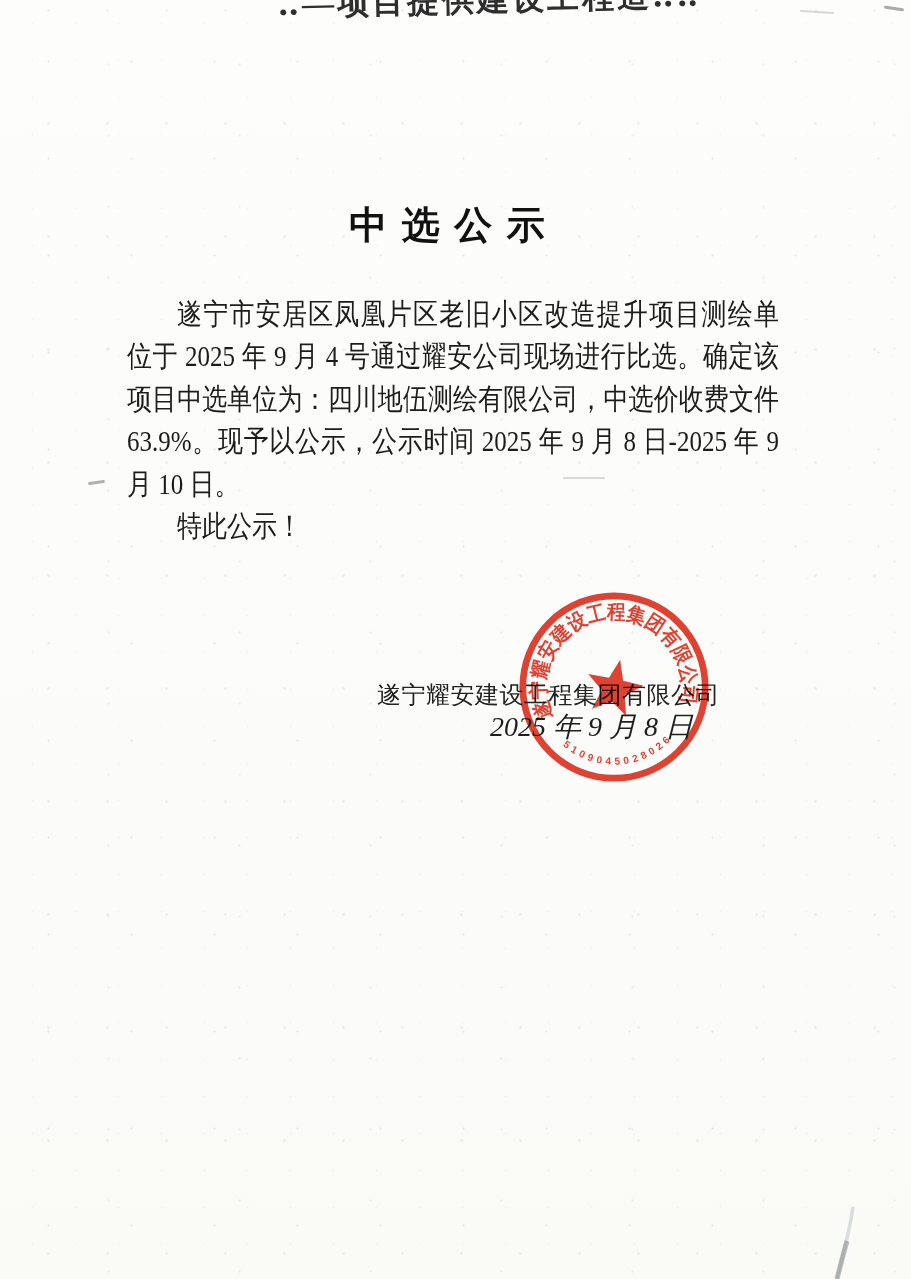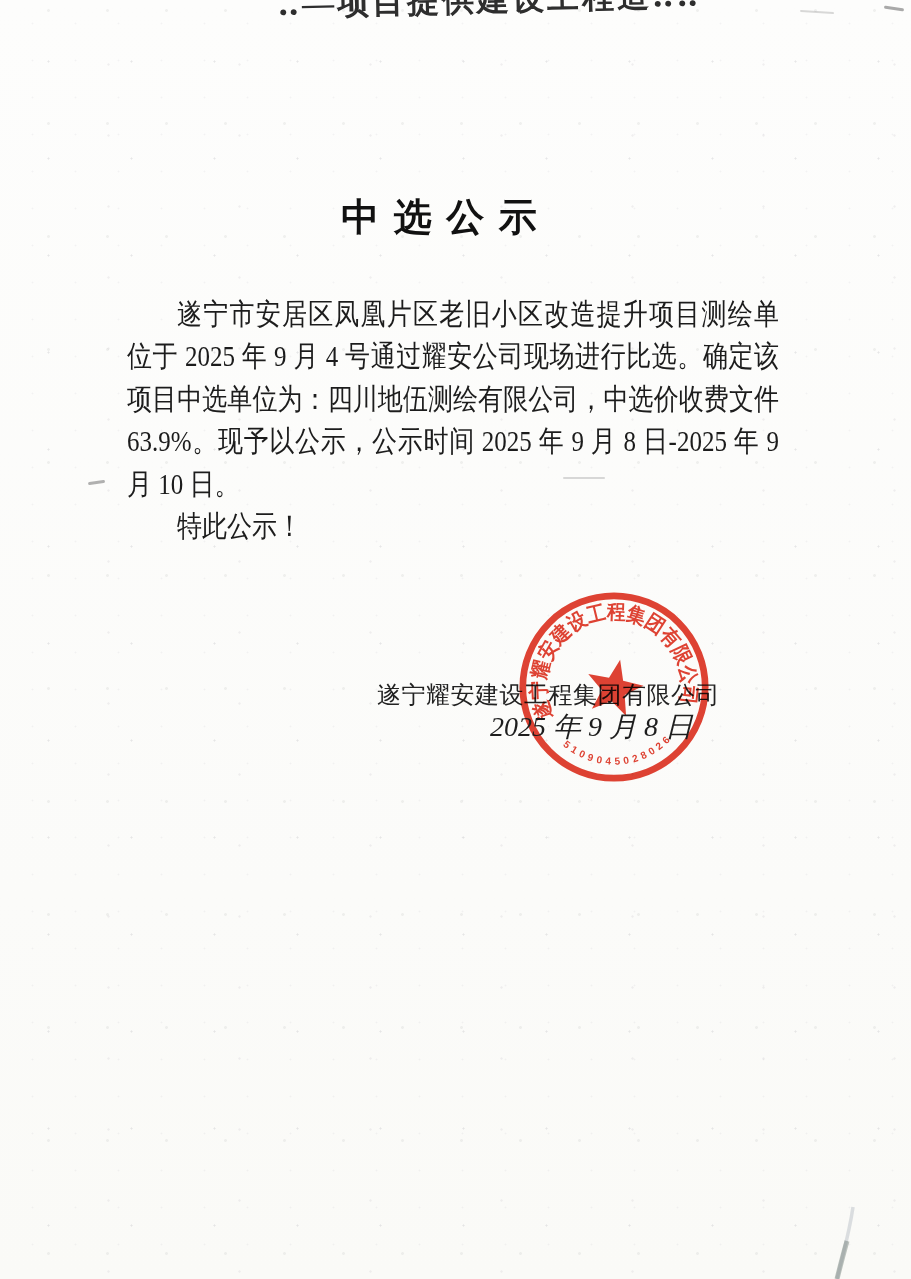--- a/index.html
+++ b/index.html
@@ -26,21 +26,21 @@
     pointer-events: none;
   }
   .fragment {
     position: absolute; left: 278px; top: -17px; z-index: 1;
     font-size: 32px; font-weight: 600; letter-spacing: 3px; color: #2e2e2e;
     transform: rotate(-1.3deg); transform-origin: left bottom;
     white-space: nowrap;
   }
   .title {
     position: absolute; left: 0; top: 192px; width: 880px; z-index: 1;
-    margin: 0; text-align: center;
+    margin: 8px; text-align: center;
     font-family: "Liberation Sans", "DejaVu Sans", sans-serif;
     font-size: 38px; font-weight: 700; letter-spacing: 2px; color: #111;
   }
   .para {
     position: absolute; left: 127px; top: 293px; width: 652px; z-index: 1;
     font-size: 25px; line-height: 36px;
     transform: scaleY(1.18); transform-origin: top left;
     color: #1c1c1c;
   }
   .para .line { white-space: nowrap; }

